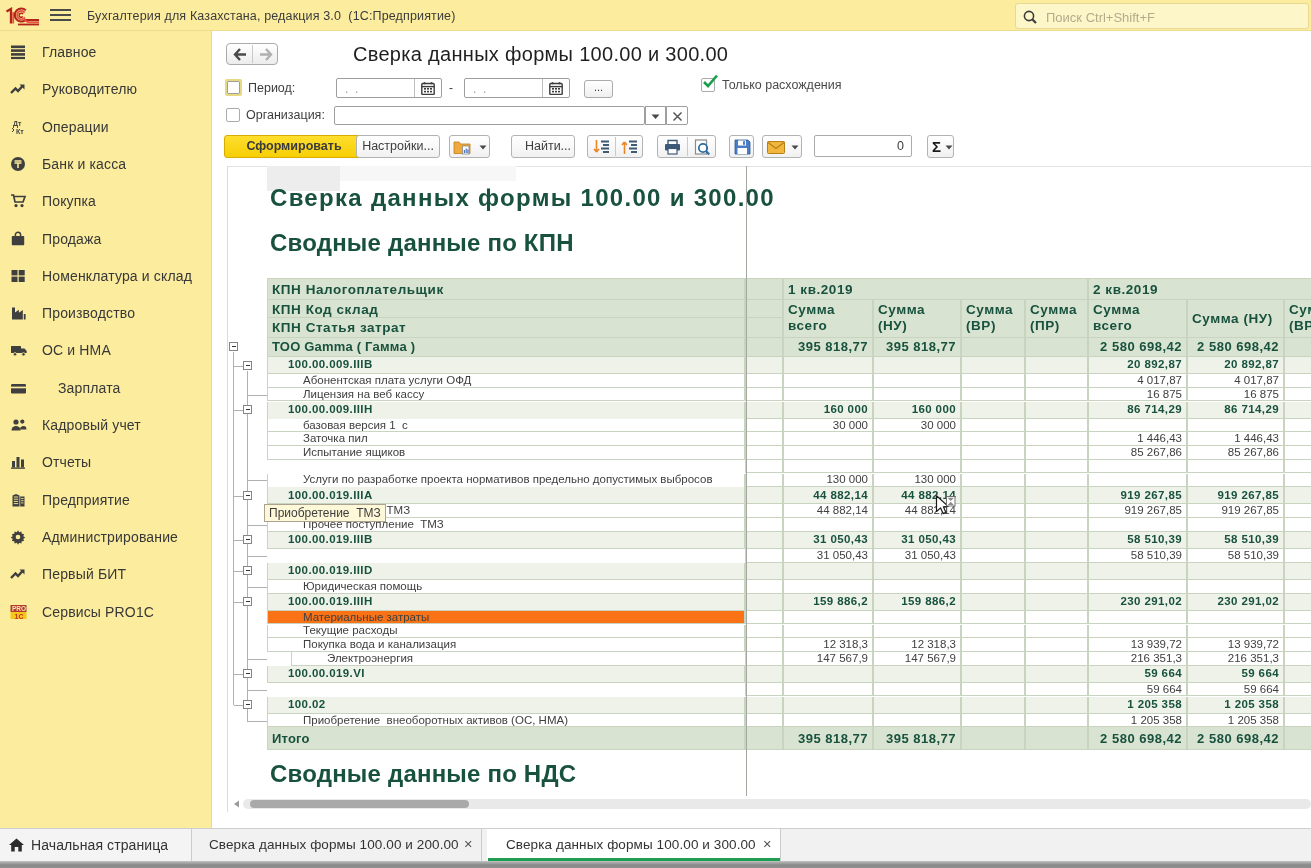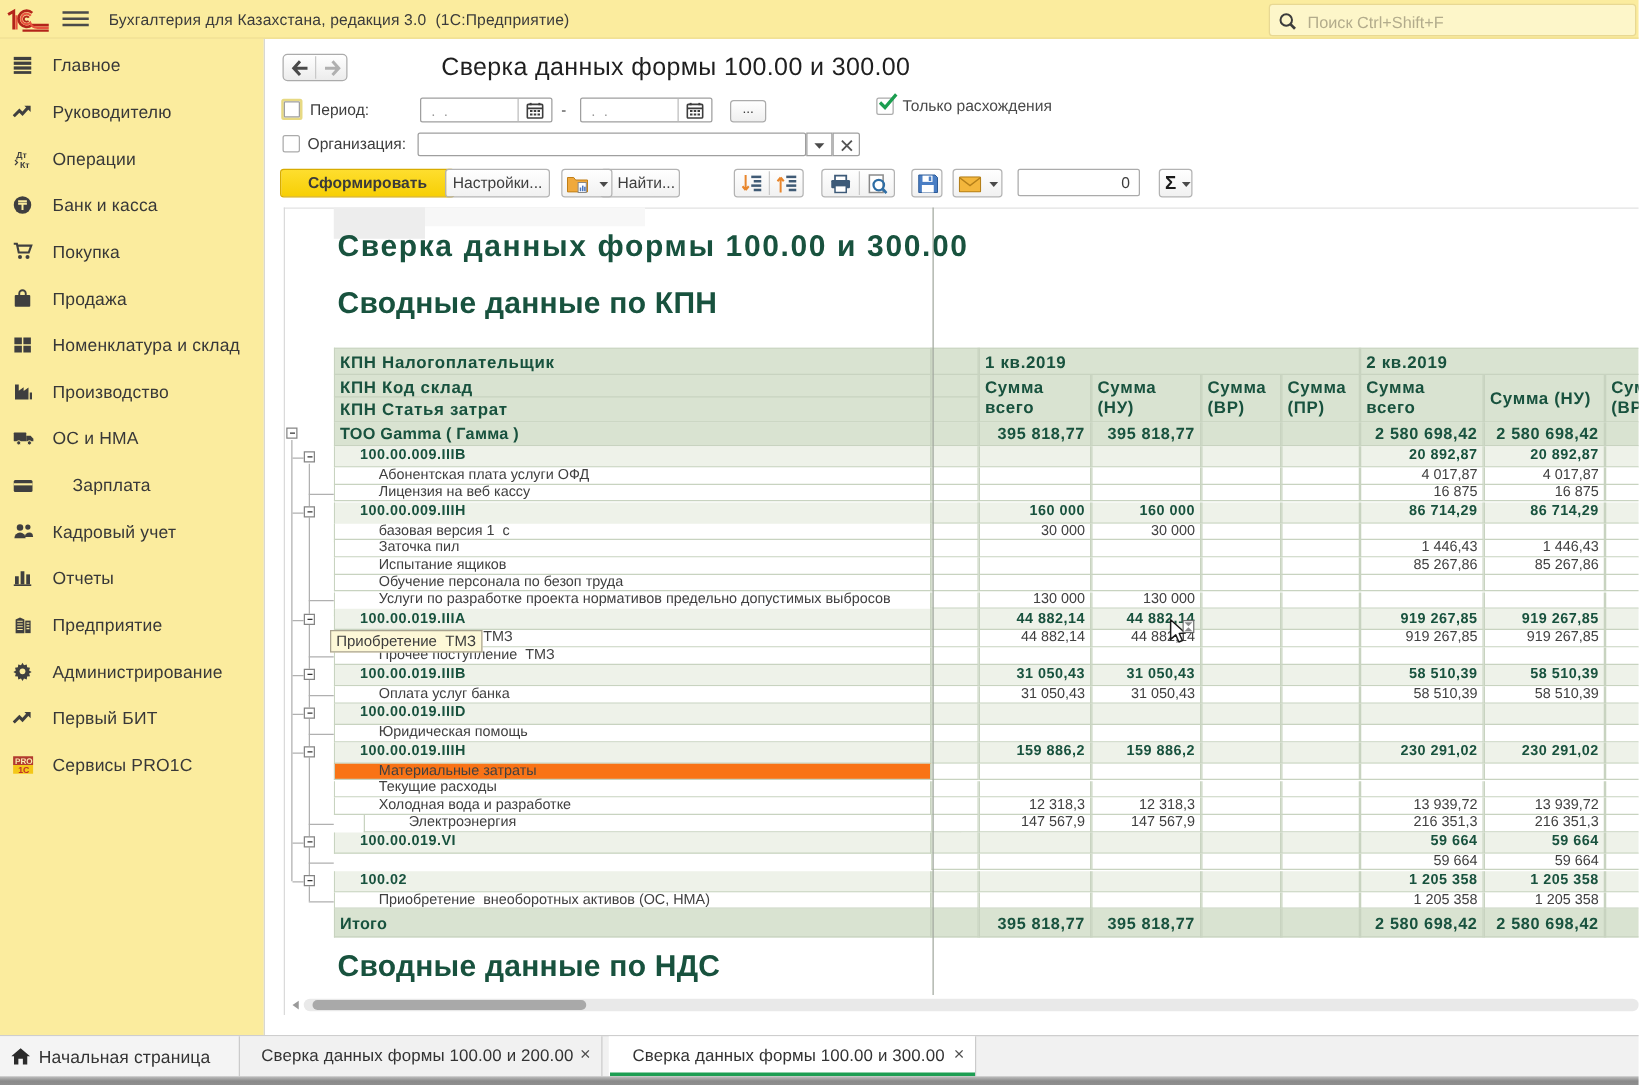--- a/index.html
+++ b/index.html
@@ -201,21 +201,21 @@
         <path d="M0.5 0.5 L4.5 5 L8.5 0.5 z" fill="#4a4a4a"></path>
       </svg>
     </div>
 <div class="abs" style="left:666px;top:106px;width:22px;height:19px;background:#fff;border:1px solid #9f9f9f;border-radius:0 2px 2px 0;">
       <svg class="abs" style="left:5px;top:4px;" width="11" height="11" viewBox="0 0 11 11">
         <path d="M1.5 1.5 L9.5 9.5 M9.5 1.5 L1.5 9.5" stroke="#555" stroke-width="1.5"></path>
       </svg>
     </div>
 <div class="abs" style="left:224px;top:135px;width:140px;height:23px;background:linear-gradient(#fede2e,#f7cf05);border:1px solid #d8ac00;border-radius:3px;text-align:center;font-size:12.5px;font-weight:bold;color:#3a3a3a;line-height:21px;">Сформировать</div>
 <div class="abs" style="left:356px;top:135px;width:84px;height:23px;background:linear-gradient(#ffffff,#f1f1f1);border:1px solid #b3b3b3;border-radius:3px;text-align:center;font-size:12.5px;color:#3d3d3d;line-height:21px;">Настройки...</div>
-<div class="abs" style="left:480px;top:135px;width:64px;height:23px;background:linear-gradient(#ffffff,#f1f1f1);border:1px solid #b3b3b3;border-radius:3px;text-align:center;font-size:12.5px;color:#3d3d3d;line-height:21px;padding-left:10px;">Найти...</div>
+<div class="abs" style="left:511px;top:135px;width:64px;height:23px;background:linear-gradient(#ffffff,#f1f1f1);border:1px solid #b3b3b3;border-radius:3px;text-align:center;font-size:12.5px;color:#3d3d3d;line-height:21px;padding-left:10px;">Найти...</div>
 <div class="abs" style="left:449px;top:135px;width:41px;height:23px;background:linear-gradient(#ffffff,#f1f1f1);border:1px solid #b3b3b3;border-radius:3px;">
       <svg class="abs" style="left:3px;top:3px;" width="18" height="16" viewBox="0 0 18 16">
         <path d="M1 3 h5 l1.5 2 H17 v9.5 H1 z" fill="#f0a93c" stroke="#c07f18" stroke-width="0.8"></path>
         <rect x="9.5" y="7" width="6.5" height="8" fill="#fff" stroke="#888" stroke-width="0.8"></rect>
         <g fill="#4a77c0">
           <rect x="10.8" y="11" width="1.2" height="3"></rect>
           <rect x="12.6" y="9.5" width="1.2" height="4.5"></rect>
           <rect x="14.3" y="10.4" width="1.2" height="3.6"></rect>
         </g>
       </svg>
@@ -452,23 +452,20 @@
       <div class="abs" style="left:606px;top:168.59999999999997px;width:88px;height:13.699999999999989px;background:#fff;border-left:1px solid #c8d3c0;border-right:1px solid #c8d3c0;border-bottom:1px solid #c8d3c0;"></div>
       <div class="abs" style="left:694px;top:168.59999999999997px;width:64px;height:13.699999999999989px;background:#fff;border-left:1px solid #c8d3c0;border-right:1px solid #c8d3c0;border-bottom:1px solid #c8d3c0;"></div>
       <div class="abs" style="left:758px;top:168.59999999999997px;width:63px;height:13.699999999999989px;background:#fff;border-left:1px solid #c8d3c0;border-right:1px solid #c8d3c0;border-bottom:1px solid #c8d3c0;"></div>
       <div class="abs" style="left:821px;top:168.59999999999997px;width:99px;height:13.699999999999989px;background:#fff;border-left:1px solid #c8d3c0;border-right:1px solid #c8d3c0;border-bottom:1px solid #c8d3c0;">
         <span class="abs" style="right:4px;top:-0.15000000000000036px;white-space:nowrap;color:#404040;">85 267,86</span>
       </div>
       <div class="abs" style="left:920px;top:168.59999999999997px;width:97px;height:13.699999999999989px;background:#fff;border-left:1px solid #c8d3c0;border-right:1px solid #c8d3c0;border-bottom:1px solid #c8d3c0;">
         <span class="abs" style="right:4px;top:-0.15000000000000036px;white-space:nowrap;color:#404040;">85 267,86</span>
       </div>
       <div class="abs" style="left:1017px;top:168.59999999999997px;width:46px;height:13.699999999999989px;background:#fff;border-left:1px solid #c8d3c0;border-bottom:1px solid #c8d3c0;"></div>
-      <div class="abs" style="left:0px;top:182.29999999999995px;width:478px;height:13.699999999999989px;background:#fff;border-left:1px solid #c8d3c0;border-right:1px solid #c8d3c0;border-bottom:1px solid #c8d3c0;">
-        <span class="abs" style="left:35px;top:-0.15000000000000036px;white-space:nowrap;color:#404040;">Обучение персонала по безоп труда</span>
-      </div>
       <div class="abs" style="left:478px;top:182.29999999999995px;width:38px;height:13.699999999999989px;background:#fff;border-left:1px solid #c8d3c0;border-right:1px solid #c8d3c0;border-bottom:1px solid #c8d3c0;"></div>
       <div class="abs" style="left:516px;top:182.29999999999995px;width:90px;height:13.699999999999989px;background:#fff;border-left:1px solid #c8d3c0;border-right:1px solid #c8d3c0;border-bottom:1px solid #c8d3c0;"></div>
       <div class="abs" style="left:606px;top:182.29999999999995px;width:88px;height:13.699999999999989px;background:#fff;border-left:1px solid #c8d3c0;border-right:1px solid #c8d3c0;border-bottom:1px solid #c8d3c0;"></div>
       <div class="abs" style="left:694px;top:182.29999999999995px;width:64px;height:13.699999999999989px;background:#fff;border-left:1px solid #c8d3c0;border-right:1px solid #c8d3c0;border-bottom:1px solid #c8d3c0;"></div>
       <div class="abs" style="left:758px;top:182.29999999999995px;width:63px;height:13.699999999999989px;background:#fff;border-left:1px solid #c8d3c0;border-right:1px solid #c8d3c0;border-bottom:1px solid #c8d3c0;"></div>
       <div class="abs" style="left:821px;top:182.29999999999995px;width:99px;height:13.699999999999989px;background:#fff;border-left:1px solid #c8d3c0;border-right:1px solid #c8d3c0;border-bottom:1px solid #c8d3c0;"></div>
       <div class="abs" style="left:920px;top:182.29999999999995px;width:97px;height:13.699999999999989px;background:#fff;border-left:1px solid #c8d3c0;border-right:1px solid #c8d3c0;border-bottom:1px solid #c8d3c0;"></div>
       <div class="abs" style="left:1017px;top:182.29999999999995px;width:46px;height:13.699999999999989px;background:#fff;border-left:1px solid #c8d3c0;border-bottom:1px solid #c8d3c0;"></div>
       <div class="abs" style="left:0px;top:195.99999999999994px;width:478px;height:19px;background:#fff;border-left:1px solid #c8d3c0;border-right:1px solid #c8d3c0;border-bottom:1px solid #c8d3c0;">
         <span class="abs" style="left:35px;top:-0.15000000000000036px;white-space:nowrap;color:#404040;">Услуги по разработке проекта нормативов предельно допустимых выбросов</span>
@@ -546,23 +543,20 @@
       </div>
       <div class="abs" style="left:694px;top:254.29999999999995px;width:64px;height:17.200000000000045px;background:#eef2e9;border-left:1px solid #c8d3c0;border-right:1px solid #c8d3c0;border-bottom:1px solid #c8d3c0;"></div>
       <div class="abs" style="left:758px;top:254.29999999999995px;width:63px;height:17.200000000000045px;background:#eef2e9;border-left:1px solid #c8d3c0;border-right:1px solid #c8d3c0;border-bottom:1px solid #c8d3c0;"></div>
       <div class="abs" style="left:821px;top:254.29999999999995px;width:99px;height:17.200000000000045px;background:#eef2e9;border-left:1px solid #c8d3c0;border-right:1px solid #c8d3c0;border-bottom:1px solid #c8d3c0;">
         <span class="abs" style="right:4px;top:1.5999999999999996px;white-space:nowrap;color:#18523e;font-weight:bold;letter-spacing:0.4px;">58 510,39</span>
       </div>
       <div class="abs" style="left:920px;top:254.29999999999995px;width:97px;height:17.200000000000045px;background:#eef2e9;border-left:1px solid #c8d3c0;border-right:1px solid #c8d3c0;border-bottom:1px solid #c8d3c0;">
         <span class="abs" style="right:4px;top:1.5999999999999996px;white-space:nowrap;color:#18523e;font-weight:bold;letter-spacing:0.4px;">58 510,39</span>
       </div>
       <div class="abs" style="left:1017px;top:254.29999999999995px;width:46px;height:17.200000000000045px;background:#eef2e9;border-left:1px solid #c8d3c0;border-bottom:1px solid #c8d3c0;"></div>
-      <div class="abs" style="left:0px;top:271.5px;width:478px;height:13.700000000000045px;background:#fff;border-left:1px solid #c8d3c0;border-right:1px solid #c8d3c0;border-bottom:1px solid #c8d3c0;">
-        <span class="abs" style="left:35px;top:-0.15000000000000036px;white-space:nowrap;color:#404040;">Оплата услуг банка</span>
-      </div>
       <div class="abs" style="left:478px;top:271.5px;width:38px;height:13.700000000000045px;background:#fff;border-left:1px solid #c8d3c0;border-right:1px solid #c8d3c0;border-bottom:1px solid #c8d3c0;"></div>
       <div class="abs" style="left:516px;top:271.5px;width:90px;height:13.700000000000045px;background:#fff;border-left:1px solid #c8d3c0;border-right:1px solid #c8d3c0;border-bottom:1px solid #c8d3c0;">
         <span class="abs" style="right:4px;top:-0.15000000000000036px;white-space:nowrap;color:#404040;">31 050,43</span>
       </div>
       <div class="abs" style="left:606px;top:271.5px;width:88px;height:13.700000000000045px;background:#fff;border-left:1px solid #c8d3c0;border-right:1px solid #c8d3c0;border-bottom:1px solid #c8d3c0;">
         <span class="abs" style="right:4px;top:-0.15000000000000036px;white-space:nowrap;color:#404040;">31 050,43</span>
       </div>
       <div class="abs" style="left:694px;top:271.5px;width:64px;height:13.700000000000045px;background:#fff;border-left:1px solid #c8d3c0;border-right:1px solid #c8d3c0;border-bottom:1px solid #c8d3c0;"></div>
       <div class="abs" style="left:758px;top:271.5px;width:63px;height:13.700000000000045px;background:#fff;border-left:1px solid #c8d3c0;border-right:1px solid #c8d3c0;border-bottom:1px solid #c8d3c0;"></div>
       <div class="abs" style="left:821px;top:271.5px;width:99px;height:13.700000000000045px;background:#fff;border-left:1px solid #c8d3c0;border-right:1px solid #c8d3c0;border-bottom:1px solid #c8d3c0;">
@@ -629,21 +623,21 @@
       </div>
       <div class="abs" style="left:478px;top:347.0000000000002px;width:38px;height:13.700000000000045px;background:#fff;border-left:1px solid #c8d3c0;border-right:1px solid #c8d3c0;border-bottom:1px solid #c8d3c0;"></div>
       <div class="abs" style="left:516px;top:347.0000000000002px;width:90px;height:13.700000000000045px;background:#fff;border-left:1px solid #c8d3c0;border-right:1px solid #c8d3c0;border-bottom:1px solid #c8d3c0;"></div>
       <div class="abs" style="left:606px;top:347.0000000000002px;width:88px;height:13.700000000000045px;background:#fff;border-left:1px solid #c8d3c0;border-right:1px solid #c8d3c0;border-bottom:1px solid #c8d3c0;"></div>
       <div class="abs" style="left:694px;top:347.0000000000002px;width:64px;height:13.700000000000045px;background:#fff;border-left:1px solid #c8d3c0;border-right:1px solid #c8d3c0;border-bottom:1px solid #c8d3c0;"></div>
       <div class="abs" style="left:758px;top:347.0000000000002px;width:63px;height:13.700000000000045px;background:#fff;border-left:1px solid #c8d3c0;border-right:1px solid #c8d3c0;border-bottom:1px solid #c8d3c0;"></div>
       <div class="abs" style="left:821px;top:347.0000000000002px;width:99px;height:13.700000000000045px;background:#fff;border-left:1px solid #c8d3c0;border-right:1px solid #c8d3c0;border-bottom:1px solid #c8d3c0;"></div>
       <div class="abs" style="left:920px;top:347.0000000000002px;width:97px;height:13.700000000000045px;background:#fff;border-left:1px solid #c8d3c0;border-right:1px solid #c8d3c0;border-bottom:1px solid #c8d3c0;"></div>
       <div class="abs" style="left:1017px;top:347.0000000000002px;width:46px;height:13.700000000000045px;background:#fff;border-left:1px solid #c8d3c0;border-bottom:1px solid #c8d3c0;"></div>
       <div class="abs" style="left:0px;top:360.7000000000003px;width:478px;height:13.700000000000045px;background:#fff;border-left:1px solid #c8d3c0;border-right:1px solid #c8d3c0;border-bottom:1px solid #c8d3c0;">
-        <span class="abs" style="left:35px;top:-0.15000000000000036px;white-space:nowrap;color:#404040;">Холодная вода и разработке</span>
+        <span class="abs" style="left:35px;top:-0.15000000000000036px;white-space:nowrap;color:#404040;">Покупка вода и канализация</span>
       </div>
       <div class="abs" style="left:478px;top:360.7000000000003px;width:38px;height:13.700000000000045px;background:#fff;border-left:1px solid #c8d3c0;border-right:1px solid #c8d3c0;border-bottom:1px solid #c8d3c0;"></div>
       <div class="abs" style="left:516px;top:360.7000000000003px;width:90px;height:13.700000000000045px;background:#fff;border-left:1px solid #c8d3c0;border-right:1px solid #c8d3c0;border-bottom:1px solid #c8d3c0;">
         <span class="abs" style="right:4px;top:-0.15000000000000036px;white-space:nowrap;color:#404040;">12 318,3</span>
       </div>
       <div class="abs" style="left:606px;top:360.7000000000003px;width:88px;height:13.700000000000045px;background:#fff;border-left:1px solid #c8d3c0;border-right:1px solid #c8d3c0;border-bottom:1px solid #c8d3c0;">
         <span class="abs" style="right:4px;top:-0.15000000000000036px;white-space:nowrap;color:#404040;">12 318,3</span>
       </div>
       <div class="abs" style="left:694px;top:360.7000000000003px;width:64px;height:13.700000000000045px;background:#fff;border-left:1px solid #c8d3c0;border-right:1px solid #c8d3c0;border-bottom:1px solid #c8d3c0;"></div>
       <div class="abs" style="left:758px;top:360.7000000000003px;width:63px;height:13.700000000000045px;background:#fff;border-left:1px solid #c8d3c0;border-right:1px solid #c8d3c0;border-bottom:1px solid #c8d3c0;"></div>

